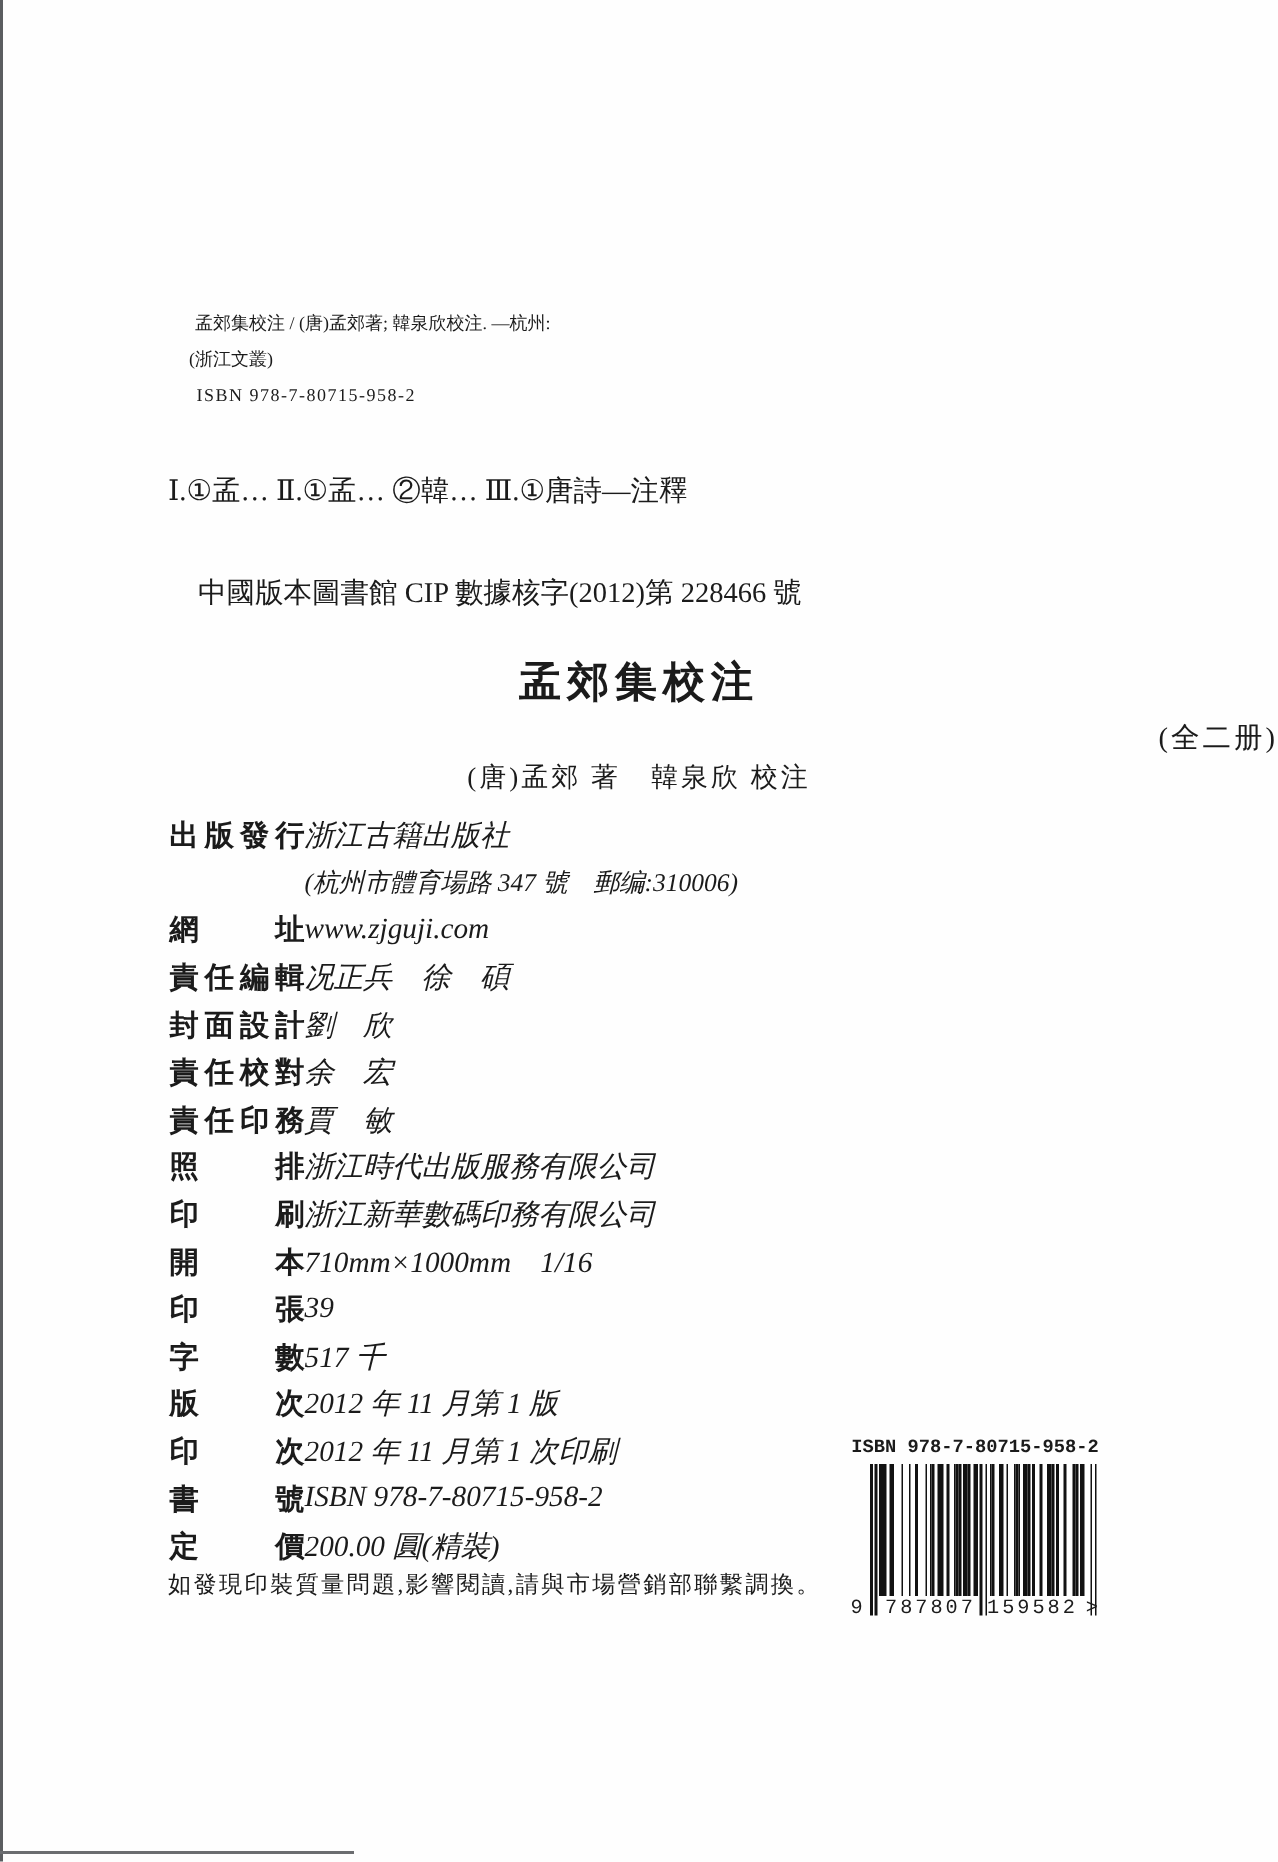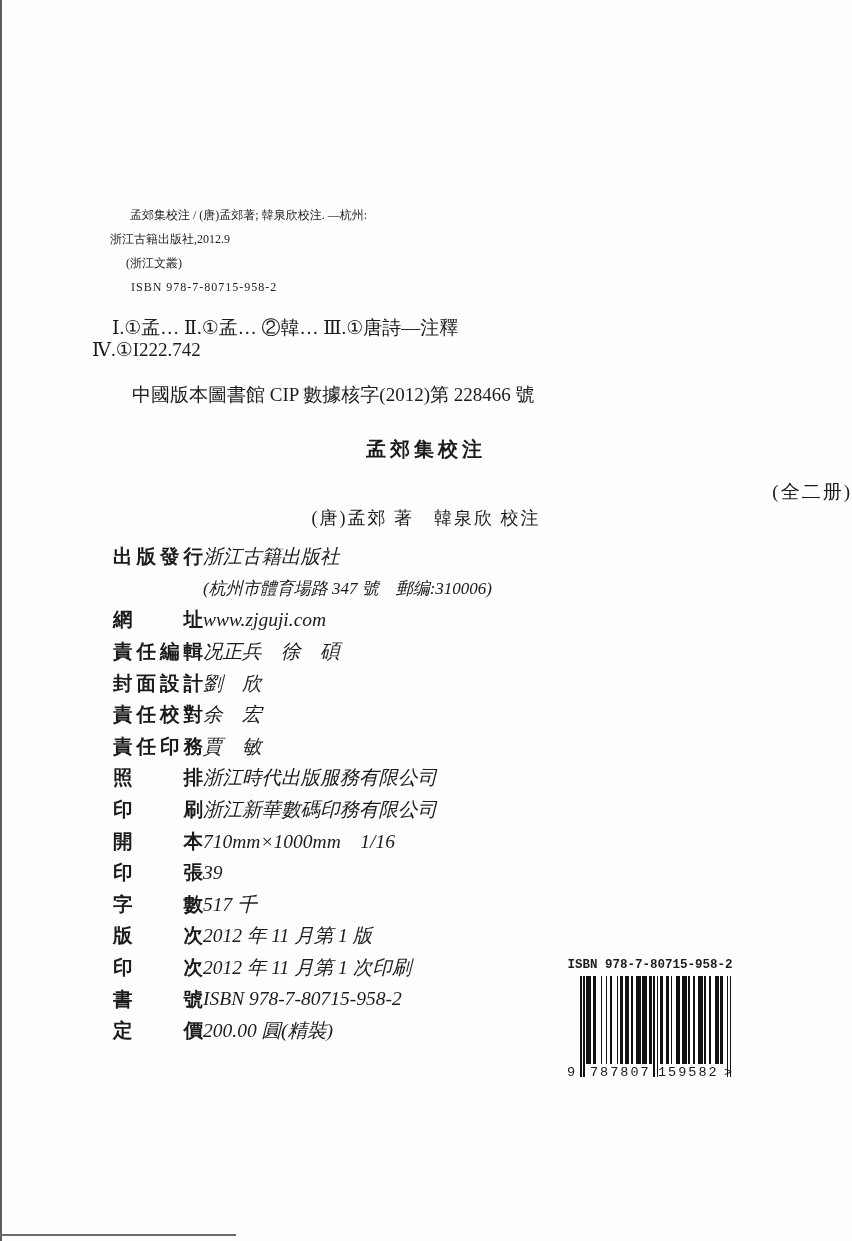--- a/index.html
+++ b/index.html
@@ -24,21 +24,21 @@
   .cip-entry .l4{padding-left:21px;letter-spacing:1px;}
 
   .classification{position:absolute;top:317px;left:92px;font-size:19px;line-height:22px;}
   .classification .l1{padding-left:20px;}
 
   .cip-record{position:absolute;top:382px;left:132px;font-size:19px;}
 
   .book-title{
     position:absolute;top:436px;left:0;width:100%;text-align:center;
     font-family:"Liberation Sans","DejaVu Sans",sans-serif;
-    font-weight:bold;font-size:20px;letter-spacing:4px;
+    font-weight:bold;font-size:28px;letter-spacing:4px;
   }
   .volumes{position:absolute;top:479px;left:0;width:100%;text-align:right;font-size:19px;letter-spacing:2px;}
   .authors{position:absolute;top:506px;left:0;width:100%;text-align:center;font-size:18px;letter-spacing:2px;}
 
   .colophon{position:absolute;top:541px;left:113px;width:480px;}
   .colophon-row{height:31.6px;display:flex;align-items:center;font-size:19.5px;}
   .row-label{
     width:90px;flex-shrink:0;display:flex;justify-content:space-between;
     font-family:"Liberation Sans","DejaVu Sans",sans-serif;font-weight:bold;
   }
@@ -71,28 +71,26 @@
 <body>
 
 <div class="page">
 
   <div class="edge-left"></div>
   <div class="edge-bottom"></div>
 
 
   <div class="cip-entry">
     <div class="l1">孟郊集校注 / (唐)孟郊著; 韓泉欣校注. —杭州:</div>
-    <div class="l2">浙江古籍出版社,2012.9</div>
     <div class="l3">(浙江文叢)</div>
     <div class="l4">ISBN 978-7-80715-958-2</div>
   </div>
 
   <div class="classification">
     <div class="l1">Ⅰ.①孟… Ⅱ.①孟… ②韓… Ⅲ.①唐詩—注釋</div>
-    <div class="l2">Ⅳ.①I222.742</div>
   </div>
 
   <div class="cip-record">中國版本圖書館 CIP 數據核字(2012)第 228466 號</div>
 
   <div class="book-title">孟郊集校注</div>
   <div class="volumes">(全二册)</div>
   <div class="authors">(唐)孟郊 著　韓泉欣 校注</div>
 
   <div class="colophon" id="colophon">
       <div class="colophon-row">
@@ -209,20 +207,21 @@
       </div>
       <div class="colophon-row">
         <span class="row-label">
           <span>定</span>
           <span>價</span>
         </span>
         <span class="row-value">200.00 圓(精裝)</span>
       </div>
     </div>
 
+  <div class="notice">如發現印裝質量問題,影響閱讀,請與市場營銷部聯繫調換。</div>
 
   <div class="barcode">
     <div class="barcode-isbn">ISBN 978-7-80715-958-2</div>
     <div class="barcode-bars" id="barcode-bars">
         <div class="module black guard" style="background: rgb(17, 17, 17);"></div>
         <div class="module guard"></div>
         <div class="module black guard" style="background: rgb(17, 17, 17);"></div>
         <div class="module"></div>
         <div class="module black" style="background: rgb(17, 17, 17);"></div>
         <div class="module black" style="background: rgb(17, 17, 17);"></div>

